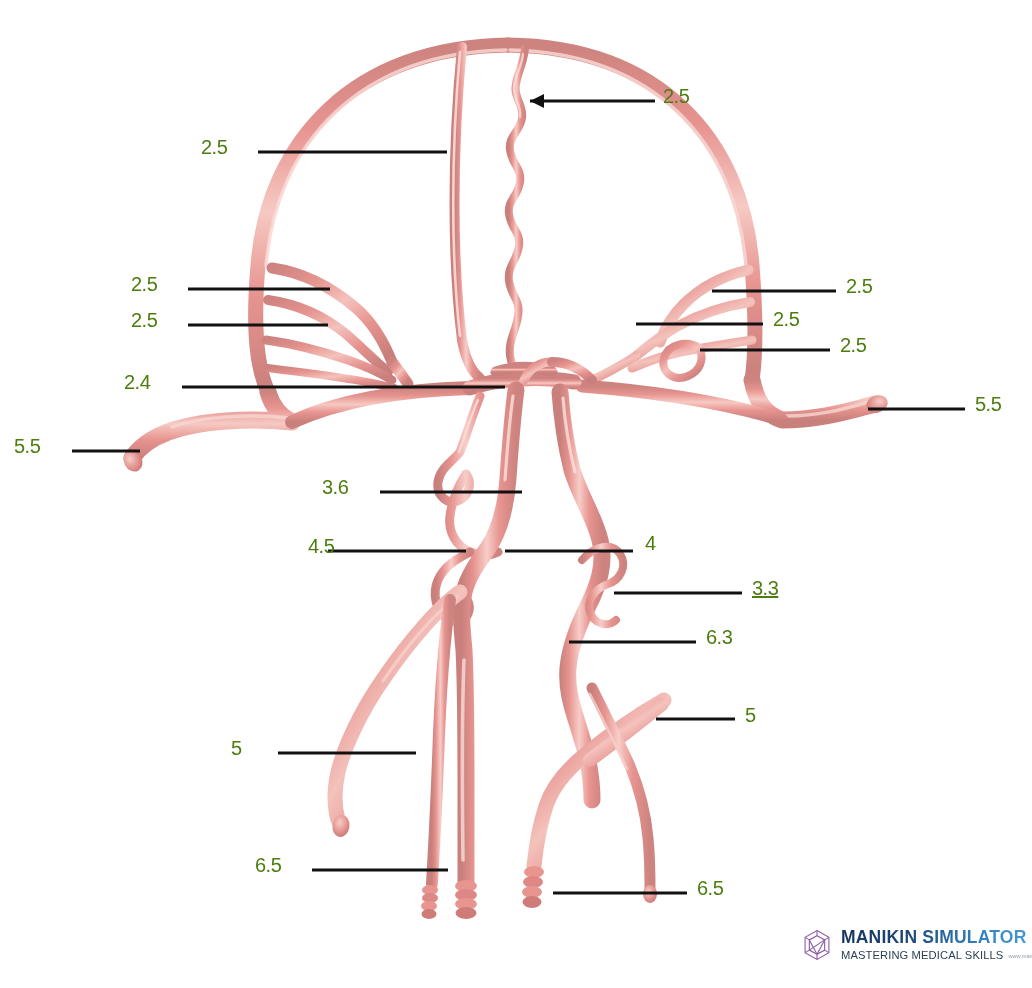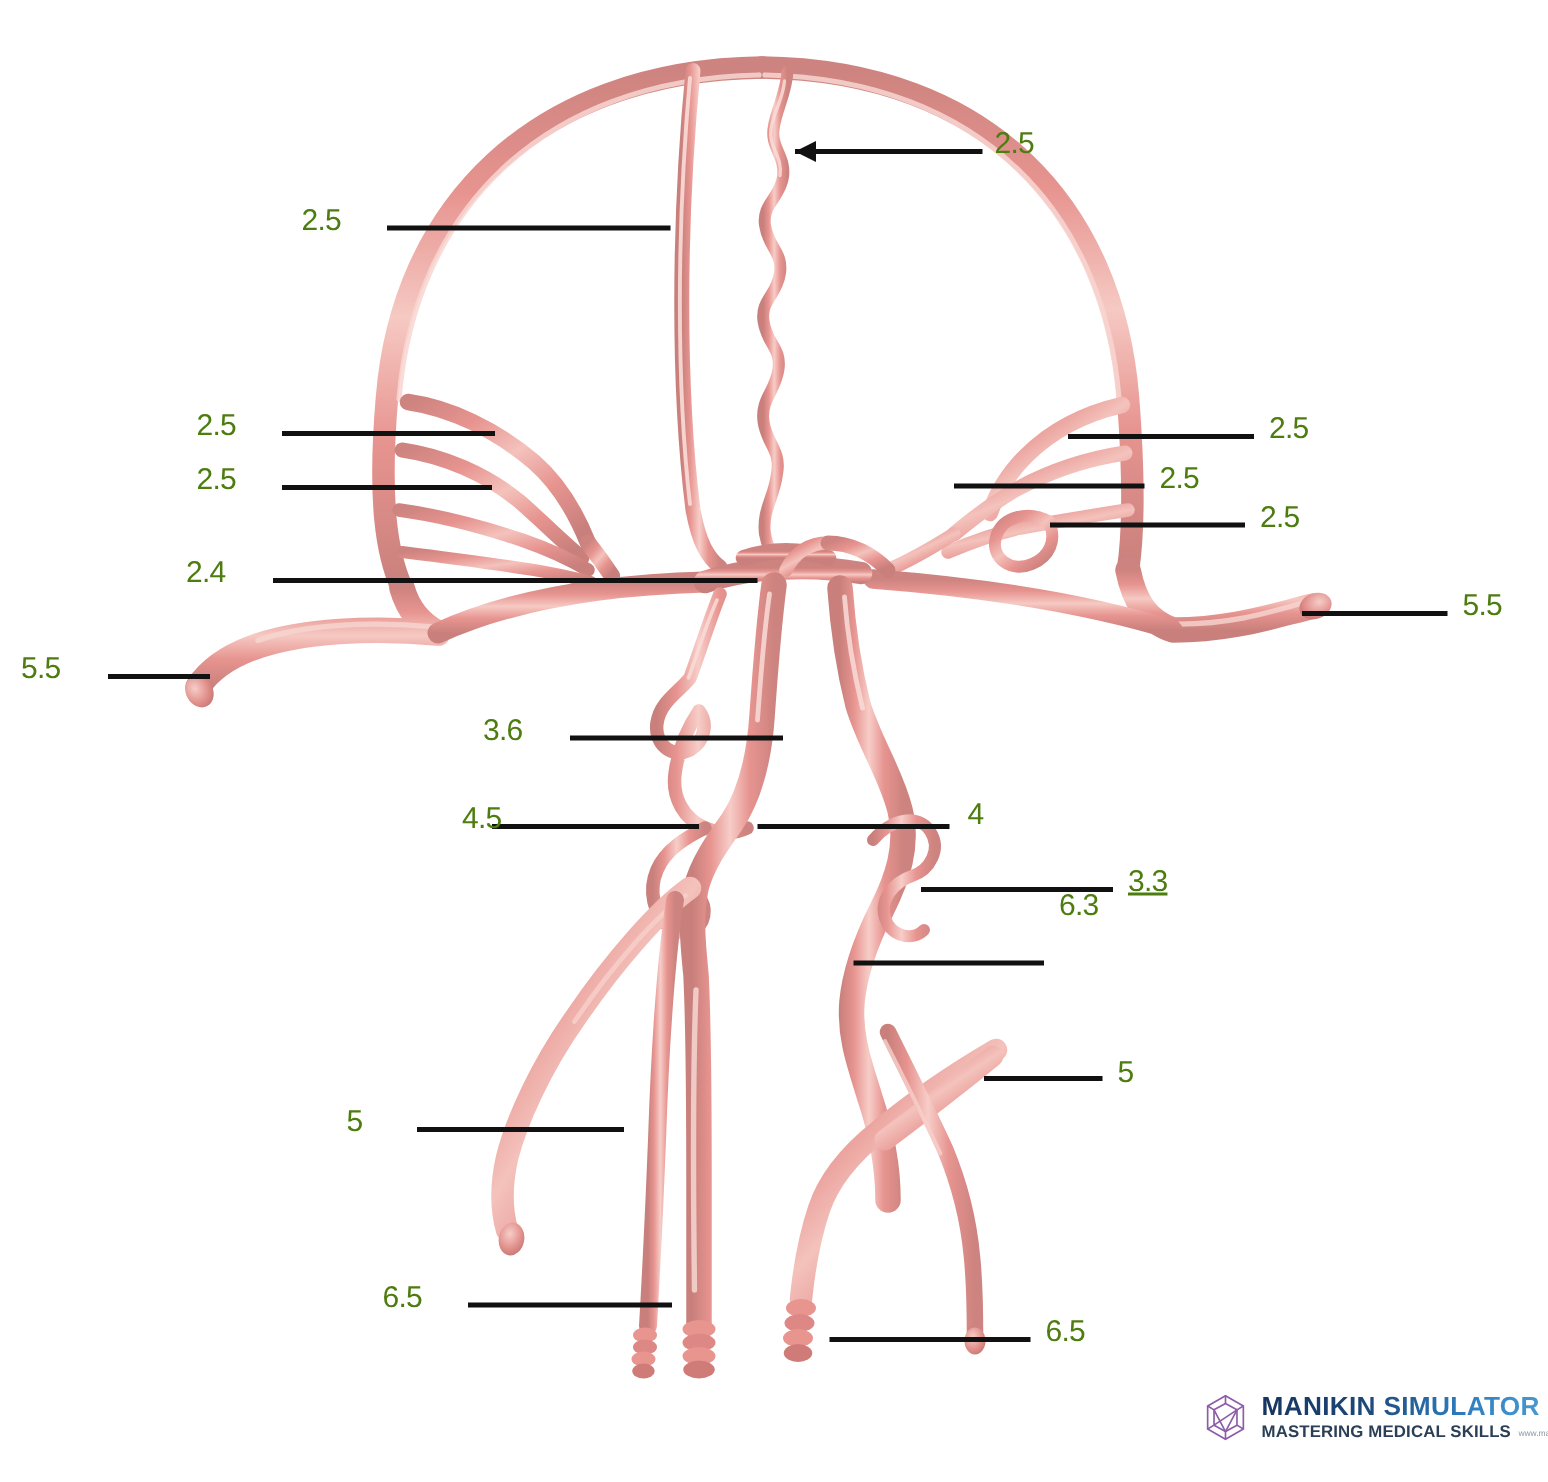--- a/index.html
+++ b/index.html
@@ -53,21 +53,21 @@
     background: linear-gradient(90deg,#16355f 0%,#1d4678 28%,#2f7fc0 58%,#62b4e2 100%);
     -webkit-background-clip: text;
     background-clip: text;
     color: transparent;
     white-space: nowrap;
   }
   #logo-sub-row { display: flex; align-items: flex-end; gap: 5px; margin-top: 3px; }
   #logo-tagline {
     font-family: "Liberation Sans", sans-serif;
     font-size: 11.2px;
-    font-weight: bold;
+    font-weight: normal;
     letter-spacing: 0.1px;
     color: #2b3f57;
     white-space: nowrap;
   }
   #logo-url {
     font-family: "Liberation Sans", sans-serif;
     font-size: 5.6px;
     color: #8d99a6;
     white-space: nowrap;
     padding-bottom: 1px;
@@ -265,21 +265,21 @@
       <div class="label" style="left: 124px; top: 372px;">2.4</div>
       <div class="label" style="left: 846px; top: 276px;">2.5</div>
       <div class="label" style="left: 773px; top: 309px;">2.5</div>
       <div class="label" style="left: 840px; top: 335px;">2.5</div>
       <div class="label" style="left: 975px; top: 394px;">5.5</div>
       <div class="label" style="left: 14px; top: 436px;">5.5</div>
       <div class="label" style="left: 322px; top: 477px;">3.6</div>
       <div class="label" style="left: 264px; top: 536px; margin-left: 44px;">4.5</div>
       <div class="label" style="left: 645px; top: 533px;">4</div>
       <div class="label" style="left: 752px; top: 578px; text-decoration: underline;">3.3</div>
-      <div class="label" style="left: 706px; top: 594px;">6.3</div>
+      <div class="label" style="left: 706px; top: 627px;">6.3</div>
       <div class="label" style="left: 231px; top: 738px;">5</div>
       <div class="label" style="left: 745px; top: 705px;">5</div>
       <div class="label" style="left: 255px; top: 855px;">6.5</div>
       <div class="label" style="left: 697px; top: 878px;">6.5</div>
     </div>
 
   <div id="logo">
     <svg id="logo-mark" viewBox="0 0 40 40" xmlns="http://www.w3.org/2000/svg">
       <g fill="none" stroke="#8d5ba8" stroke-width="1.3">
         <polygon points="20,3 34,11 34,29 20,37 6,29 6,11"></polygon>

